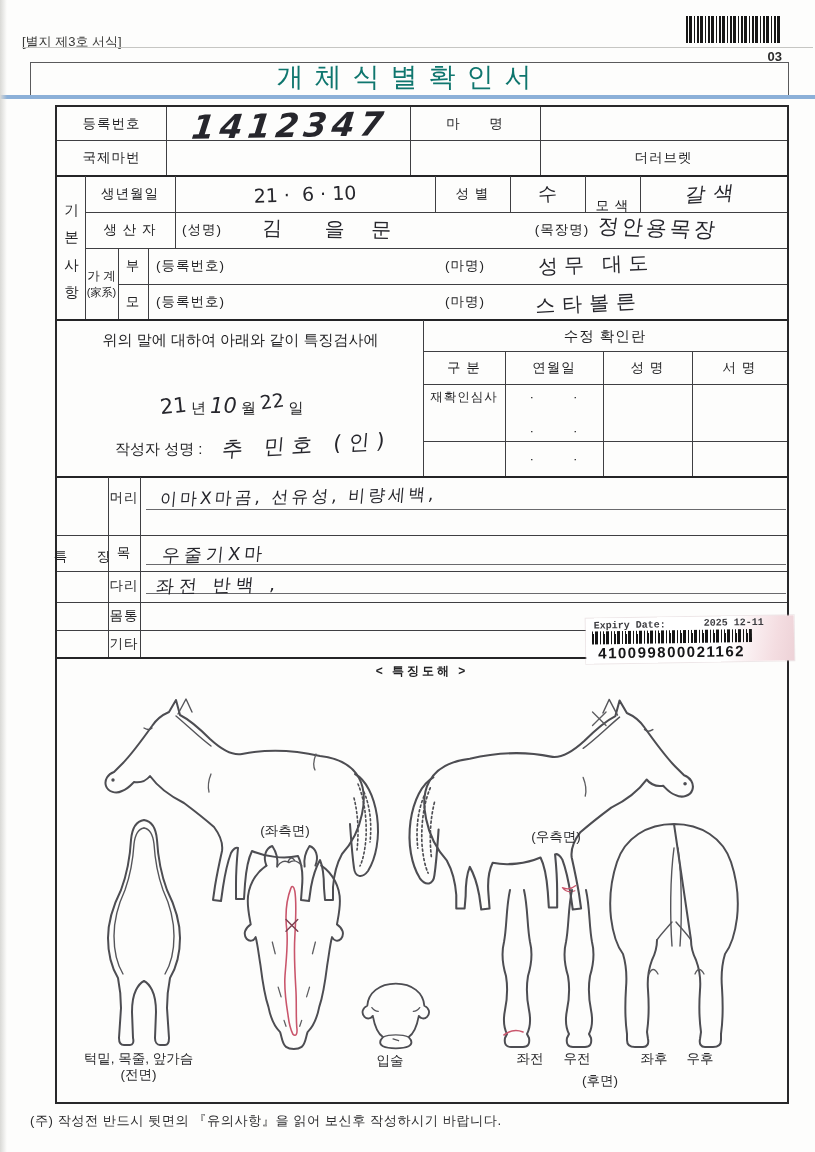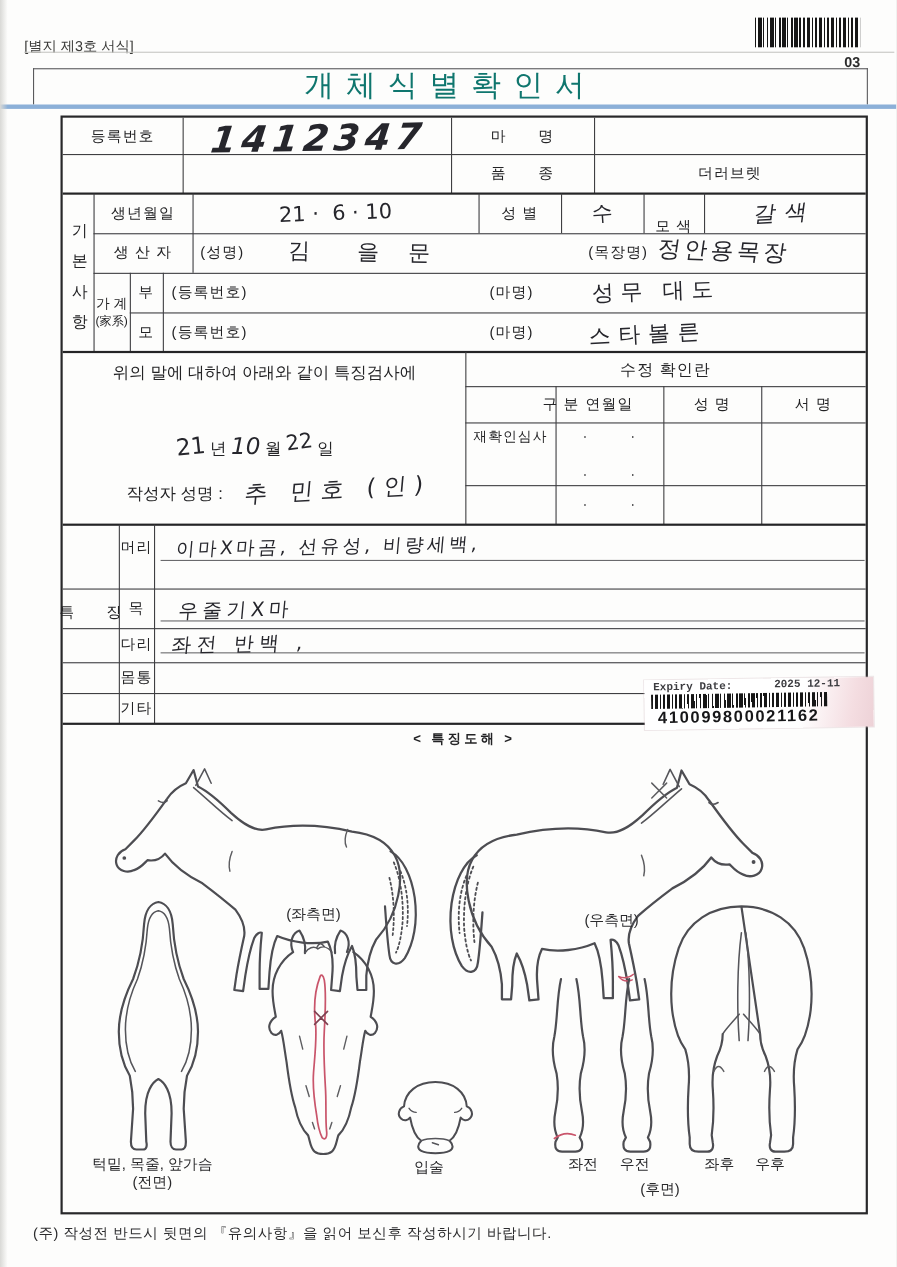--- a/index.html
+++ b/index.html
@@ -46,22 +46,22 @@
   <div class="abs hline" style="left:57px;top:140px;width:730px;"></div>
   <div class="abs vline" style="left:166px;top:107px;height:69px;"></div>
   <div class="abs vline" style="left:410px;top:107px;height:69px;"></div>
   <div class="abs vline" style="left:540px;top:107px;height:69px;"></div>
 
   <div class="abs lbl" style="left:57px;top:107px;width:109px;height:33px;">등록번호</div>
   <div class="abs hw" style="left:185px;top:106px;width:210px;font-size:33px;font-weight:bold;font-style:italic;letter-spacing:5px;transform:skewX(-8deg) rotate(-1deg);text-align:center;">1412347</div>
   <div class="abs lbl" style="left:410px;top:107px;width:130px;height:33px;">마      명</div>
   <div class="abs" style="left:540px;top:107px;width:247px;height:33px;"></div>
 
+  <div class="abs lbl" style="left:57px;top:140px;width:109px;height:36px;">국제마번</div>
   <div class="abs" style="left:166px;top:140px;width:244px;height:36px;"></div>
-  <div class="abs lbl" style="left:410px;top:140px;width:130px;height:36px;">품      종</div>
   <div class="abs lbl" style="left:540px;top:140px;width:247px;height:36px;">더러브렛</div>
 
   <div class="abs thick" style="left:57px;top:175px;width:730px;"></div>
 
   <div class="abs vline" style="left:85px;top:176px;height:144px;"></div>
   <div class="abs lbl vert" style="left:57px;top:185px;width:28px;height:126px;">기본사항</div>
 
   <div class="abs hline" style="left:85px;top:212px;width:702px;"></div>
   <div class="abs hline" style="left:85px;top:248px;width:702px;"></div>
   <div class="abs hline" style="left:118px;top:284px;width:669px;"></div>
@@ -117,21 +117,21 @@
   <div class="abs hw" style="left:222px;top:430px;width:200px;font-size:21px;letter-spacing:7px;transform:rotate(-3deg) skewX(-8deg);">추 민호 (인)</div>
 
   <div class="abs hline" style="left:423px;top:351px;width:364px;"></div>
   <div class="abs hline" style="left:423px;top:384px;width:364px;"></div>
   <div class="abs hline" style="left:423px;top:441px;width:364px;"></div>
   <div class="abs vline" style="left:505px;top:351px;height:126px;"></div>
   <div class="abs vline" style="left:603px;top:351px;height:126px;"></div>
   <div class="abs vline" style="left:692px;top:351px;height:126px;"></div>
 
   <div class="abs lbl" style="left:423px;top:322px;width:364px;height:28px;font-size:14.5px;">수정 확인란</div>
-  <div class="abs lbl" style="left:423px;top:351px;width:82px;height:33px;padding-left:46px;">구 분</div>
+  <div class="abs lbl" style="left:423px;top:351px;width:82px;height:33px;">구 분</div>
   <div class="abs lbl" style="left:505px;top:351px;width:98px;height:33px;">연월일</div>
   <div class="abs lbl" style="left:603px;top:351px;width:89px;height:33px;">성 명</div>
   <div class="abs lbl" style="left:692px;top:351px;width:95px;height:33px;">서 명</div>
   <div class="abs lbl small" style="left:423px;top:387px;width:82px;height:20px;">재확인심사</div>
   <div class="abs lbl" style="left:505px;top:388px;width:98px;height:16px;">·        ·</div>
   <div class="abs lbl" style="left:505px;top:422px;width:98px;height:16px;">·        ·</div>
   <div class="abs lbl" style="left:505px;top:450px;width:98px;height:16px;">·        ·</div>
 
   <div class="abs thick" style="left:57px;top:476px;width:730px;"></div>
 

